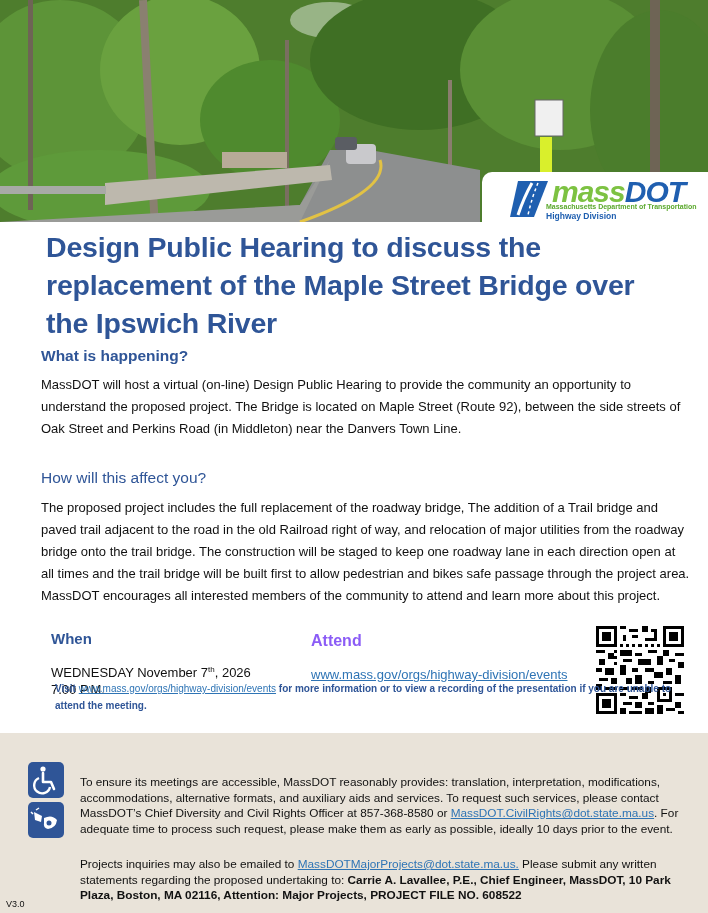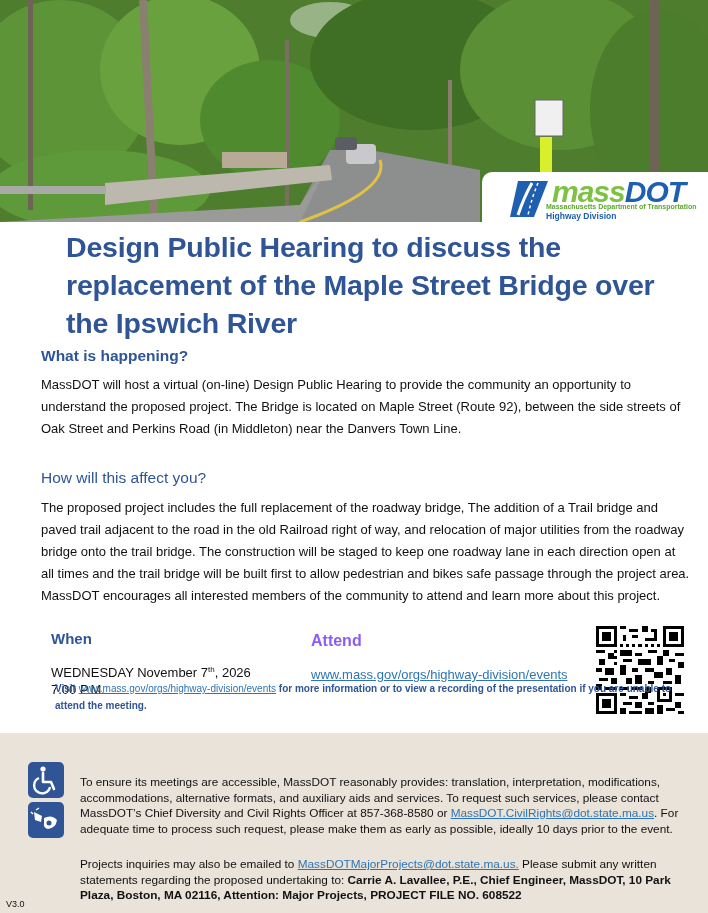--- a/index.html
+++ b/index.html
@@ -14,21 +14,21 @@
     border-top-left-radius: 10px; }
   .logo-box svg { position: absolute; left: 28px; top: 7px; }
   .logo-mass { position: absolute; left: 70px; top: 3px; font-size: 30px; font-style: italic; font-weight: bold;
     color: #7dc242; letter-spacing: -1px; }
   .logo-dot { color: #1f5fb0; }
   .logo-sub1 { position: absolute; left: 64px; top: 31px; font-size: 7px; font-weight: bold; color: #5aa82c; white-space: nowrap; }
   .logo-sub2 { position: absolute; left: 64px; top: 39px; font-size: 8.5px; font-weight: bold; color: #1f5fb0; white-space: nowrap; }
 
   
   .title { position: absolute; left: 46px; top: 228px; width: 630px; font-size: 28.5px; line-height: 38px;
-    font-weight: bold; color: #2f5597; letter-spacing: -0.2px; margin-left: 20px; }
+    font-weight: bold; color: #2f5597; letter-spacing: -0.2px; }
 
   .h2 { position: absolute; left: 41px; font-size: 15.5px; font-weight: bold; color: #2f5597; }
   .h2.light { font-weight: normal; }
   .para { position: absolute; left: 41px; width: 650px; font-size: 13px; line-height: 22px; color: #111; }
 
   .when-h { position: absolute; left: 51px; top: 630px; font-size: 15px; font-weight: bold; color: #2f5597; }
   .attend-h { position: absolute; left: 311px; top: 632px; font-size: 16px; font-weight: bold; color: #8b5cf6; }
   .when-d { position: absolute; left: 51px; top: 664px; font-size: 13px; line-height: 17px; color: #111; }
   .when-d sup { font-size: 8px; vertical-align: super; line-height: 0; }
   .attend-link { position: absolute; left: 311px; top: 667px; font-size: 13px; color: #2e74b5; text-decoration: underline; }

